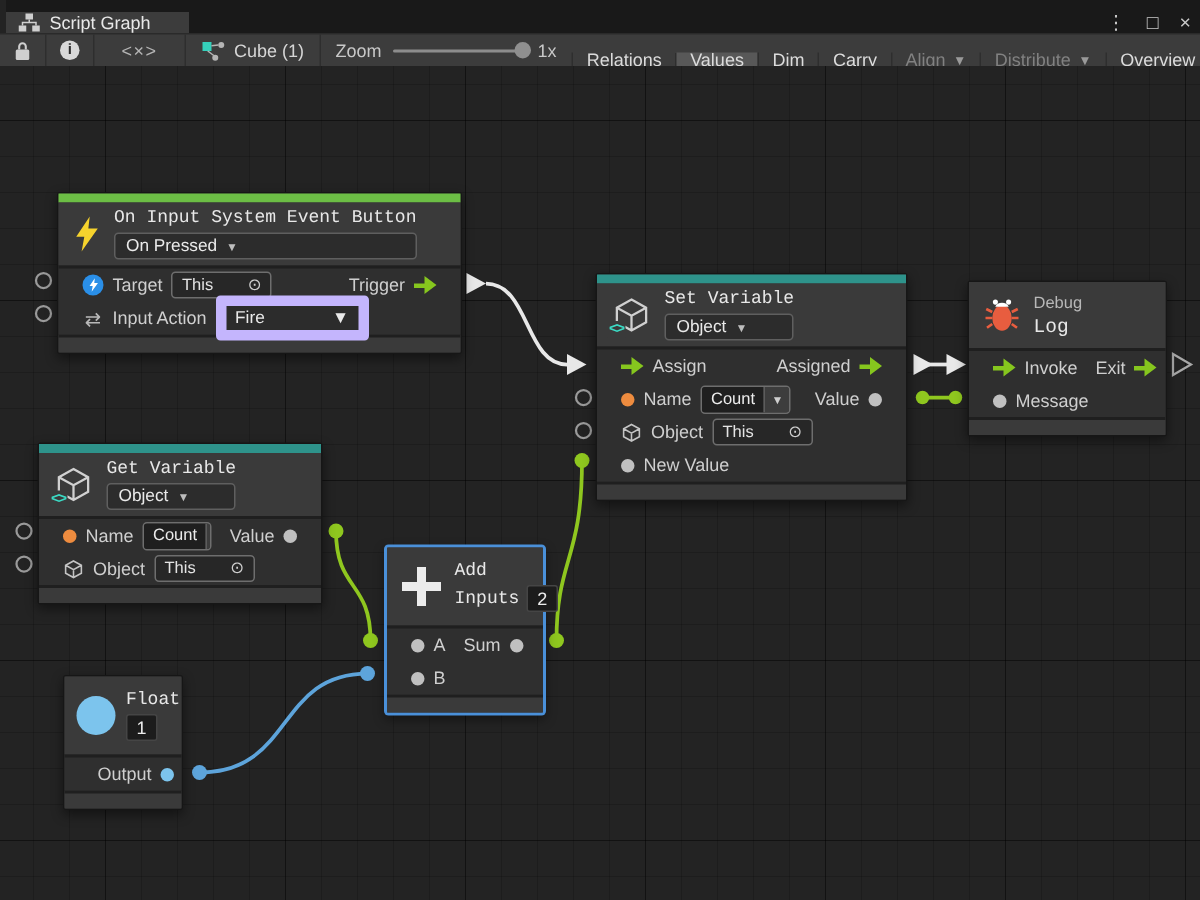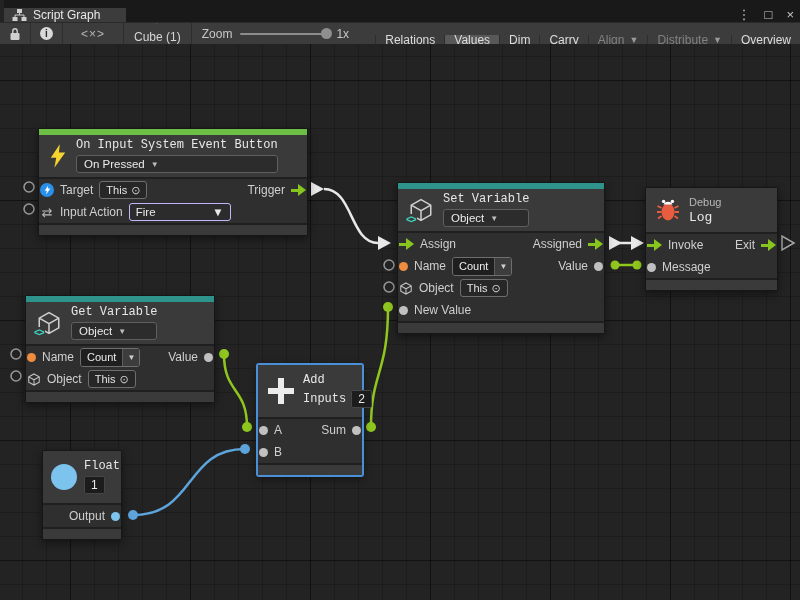--- a/index.html
+++ b/index.html
@@ -14,21 +14,21 @@
 
   .toolbar { position:absolute; top:22px; left:0; width:800px; height:22px; background:#3c3c3c; display:flex; align-items:stretch; font-size:12px; border-top:1px solid #2a2a2a; }
   .tb-btn { display:flex; align-items:center; justify-content:center; padding:0 9px; color:#dcdcdc; border-right:1px solid #2e2e2e; white-space:nowrap; }
   .tb-btn.left { border-right:1px solid #2e2e2e; }
   .tb-btn.active { background:#585858; }
   .tb-btn.disabled { color:#818181; }
   .tb-group-r { display:flex; align-items:stretch; margin-left:auto; }
   .tb-group-r .tb-btn { border-left:1px solid #2e2e2e; border-right:none;margin-top:12px; }
   .caret { font-size:9px; margin-left:5px; color:#9a9a9a; }
   .code-btn { color:#b5b5b5; letter-spacing:1px; padding:0 18px; }
-  .graph-target { display:flex; align-items:center; gap:6px; padding:0 10px; color:#d6d6d6; border-right:none;flex-direction:column; }
+  .graph-target { display:flex; align-items:center; gap:6px; padding:0 10px; color:#d6d6d6; border-right:none; }
   .zoom-wrap { display:flex; align-items:center; gap:8px; padding:0 10px; color:#c8c8c8; }
   .slider-track { position:relative; width:88px; height:2px; background:#8d8d8d; border-radius:1px; }
   .slider-handle { position:absolute; right:-4px; top:-4.5px; width:11px; height:11px; border-radius:50%; background:#8f8f8f; }
   .info-circle { width:13px; height:13px; border-radius:50%; background:#d8d8d8; color:#2b2b2b; font-weight:bold; font-size:10px; display:flex; align-items:center; justify-content:center; }
 
   
   .canvas { position:absolute; top:44px; left:0; width:800px; height:556px; overflow:hidden;
     background-color:#232323;
     background-image:
       linear-gradient(rgba(0,0,0,.38) 1px, transparent 1px),
@@ -47,33 +47,33 @@
   .colorbar.event { background:var(--event-bar,#6cbe45); }
   .colorbar.variable { background:var(--variable-bar,#2e938b); }
   .node-header { background:#3a3a3a; display:flex; align-items:center; gap:9px; padding:0 10px; height:42px; }
   .node-header.h44 { height:44px; }
   .node-header.h52 { height:52px; }
   .hlines { display:flex; flex-direction:column; justify-content:center; gap:3px; }
   .node-title { font-size:12px; color:#e8e8e8; white-space:nowrap; line-height:13px;font-family:Liberation Mono, monospace; }
   .node-sub { font-size:11px; color:#b8b8b8; line-height:12px; }
   .node-title.big { font-size:13px; }
   .node-body { border-top:2px solid #1f1f1f; background:#2f2f2f; padding:0; }
-  .row { height:22px; display:flex; align-items:center; gap:6px; padding:0 1px; font-size:12px; color:#cfcfcf; white-space:nowrap; }
+  .row { height:22px; display:flex; align-items:center; gap:6px; padding:0 16px; font-size:12px; color:#cfcfcf; white-space:nowrap; }
   .spacer { flex:1; }
   .node-footer { height:12px; background:#3a3a3a; border-top:2px solid #1f1f1f; }
 
   
-  .chip { display:inline-flex; align-items:center; gap:4px; background:#272727; border:1px solid #6e6e6e; border-radius:3px; padding:1px 6px; font-size:11px; color:#e4e4e4; line-height:14px; }
+  .chip { display:inline-flex; align-items:center; gap:23px; background:#272727; border:1px solid #6e6e6e; border-radius:3px; padding:1px 6px; font-size:11px; color:#e4e4e4; line-height:14px; }
   .chip .picker { font-size:11px; color:#d0d0d0; }
   .dd { display:inline-flex; align-items:stretch; border:1px solid #6e6e6e; border-radius:3px; overflow:hidden; font-size:11px; }
   .dd .dd-text { background:#1f1f1f; padding:1px 6px; color:#ececec; line-height:15px; }
   .dd .dd-arrow { background:#3d3d3d; border-left:1px solid #5c5c5c; padding:1px 4px; color:#cfcfcf; font-size:8px; display:flex; align-items:center; }
   .hchip { display:inline-flex; align-items:center; gap:6px; background:#2c2c2c; border:1px solid #5f5f5f; border-radius:3px; padding:2px 7px; font-size:11.5px; color:#eaeaea; }
   .hchip .caret2 { font-size:8px; color:#bdbdbd; }
-  .select { display:inline-flex; align-items:center; justify-content:space-between; width:102px; background:#2c2c2c; border:1px solid #c4b5fd; border-radius:3px; padding:2px 6px; font-size:11.5px; color:#eaeaea; }
+  .select { display:inline-flex; align-items:center; justify-content:space-between; width:102px; background:#2c2c2c; border:7px solid #c4b5fd; border-radius:3px; padding:2px 6px; font-size:11.5px; color:#eaeaea; }
   .numfield { background:#1c1c1c; border:1px solid #454545; border-radius:2px; padding:0 6px; font-size:12px; color:#ececec; line-height:16px; display:inline-block; }
 
   
   .dot { width:9px; height:9px; border-radius:50%; background:#c0c0c0; flex:none; }
   .dot.orange { background:var(--name-orange,#ee8c3f); }
   .dot.blue { background:var(--float-blue,#7cc4ed); }
   .garrow { position:relative; width:15px; height:12px; flex:none; }
   .garrow::before { content:''; position:absolute; left:0; top:4.5px; width:8px; height:3px; background:var(--flow-green,#86c61e); }
   .garrow::after { content:''; position:absolute; right:0; top:0; border-top:6px solid transparent; border-bottom:6px solid transparent; border-left:8px solid var(--flow-green,#86c61e); }
 

